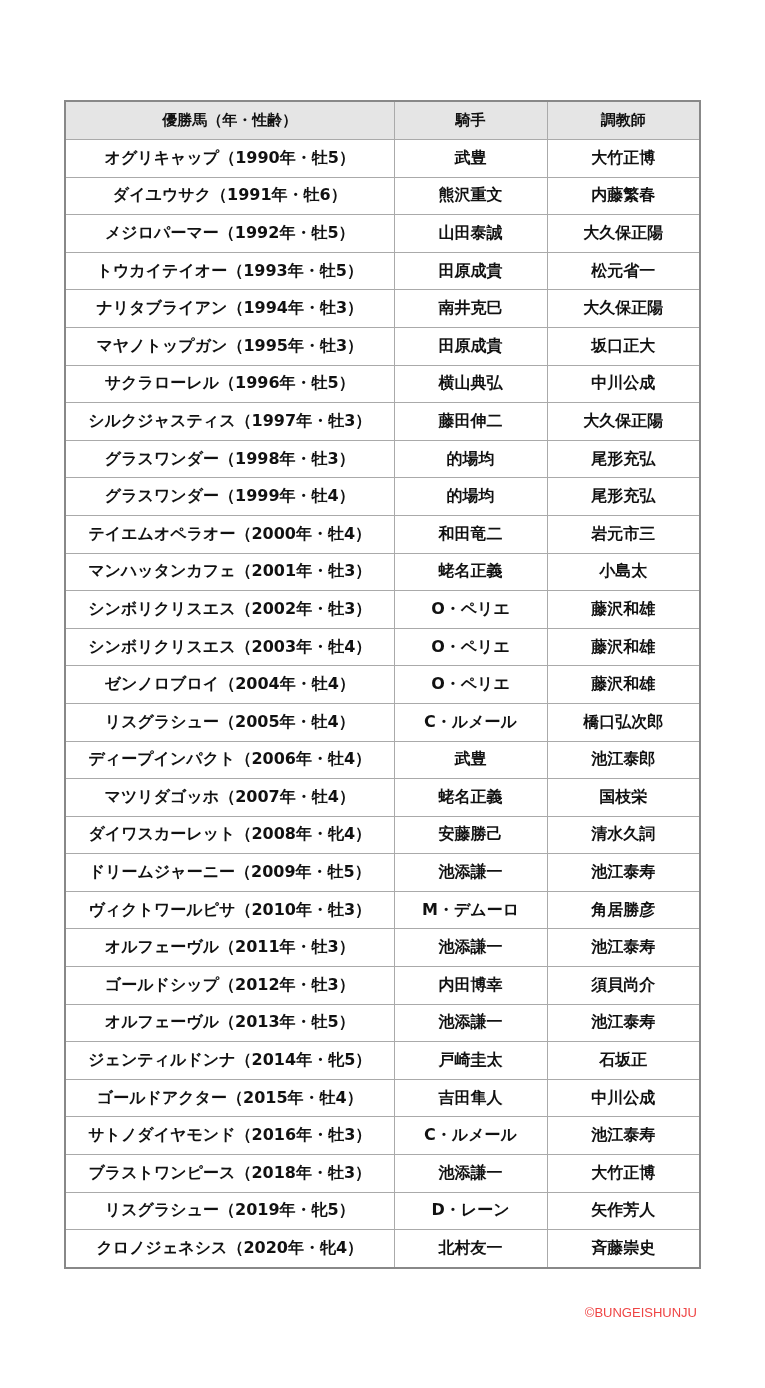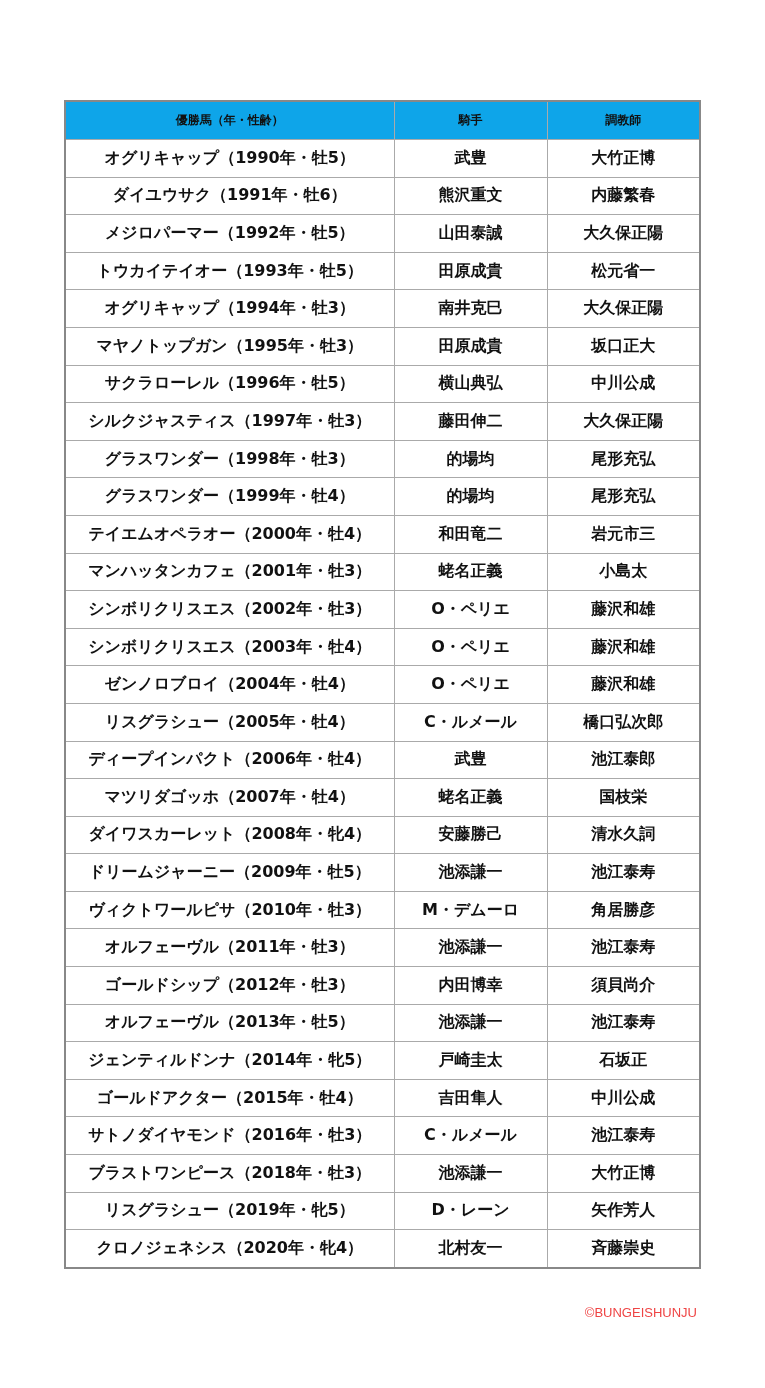--- a/index.html
+++ b/index.html
@@ -1,20 +1,20 @@
 <!DOCTYPE html>
 <html><head>
 <meta charset="utf-8">
 <style>
   html, body { margin:0; padding:0; background:#ffffff; }
   body { width:765px; height:1388px; position:relative; font-family:"DejaVu Sans", sans-serif; color:#111; }
   .title { position:absolute; left:64px; top:62px; font-size:24px; font-weight:bold; letter-spacing:0px; color:#111; white-space:nowrap;margin-top:44px; }
   table { position:absolute; left:64px; top:100px; width:635px; border-collapse:collapse; table-layout:fixed; border:2px solid #888; }
   col.c1 { width:329px; } col.c2 { width:153px; } col.c3 { width:153px; }
-  th { background:#0ea5e9; height:37px; font-size:12px; font-weight:bold; color:#111; border:1px solid #aaa; padding:0; }
+  th { background:#e5e5e5; height:37px; font-size:15px; font-weight:bold; color:#111; border:1px solid #aaa; padding:0; }
   td { height:36.6px; font-size:16px; font-weight:bold; text-align:center; border:1px solid #aaa; padding:0; white-space:nowrap; }
   .credit { position:absolute; right:68px; top:1305px; font-family:"Liberation Sans", sans-serif; font-size:13px; color:#ef4444; }
 </style>
 </head>
 <body>
 
 <div class="title">◆1990年以降の「有馬記念優勝馬」リスト</div>
 
 <table>
   <colgroup>
@@ -44,21 +44,21 @@
         <td>メジロパーマー（1992年・牡5）</td>
         <td>山田泰誠</td>
         <td>大久保正陽</td>
       </tr>
       <tr>
         <td>トウカイテイオー（1993年・牡5）</td>
         <td>田原成貴</td>
         <td>松元省一</td>
       </tr>
       <tr>
-        <td>オグリキャップ（1994年・牡3）</td>
+        <td>ナリタブライアン（1994年・牡3）</td>
         <td>南井克巳</td>
         <td>大久保正陽</td>
       </tr>
       <tr>
         <td>マヤノトップガン（1995年・牡3）</td>
         <td>田原成貴</td>
         <td>坂口正大</td>
       </tr>
       <tr>
         <td>サクラローレル（1996年・牡5）</td>

